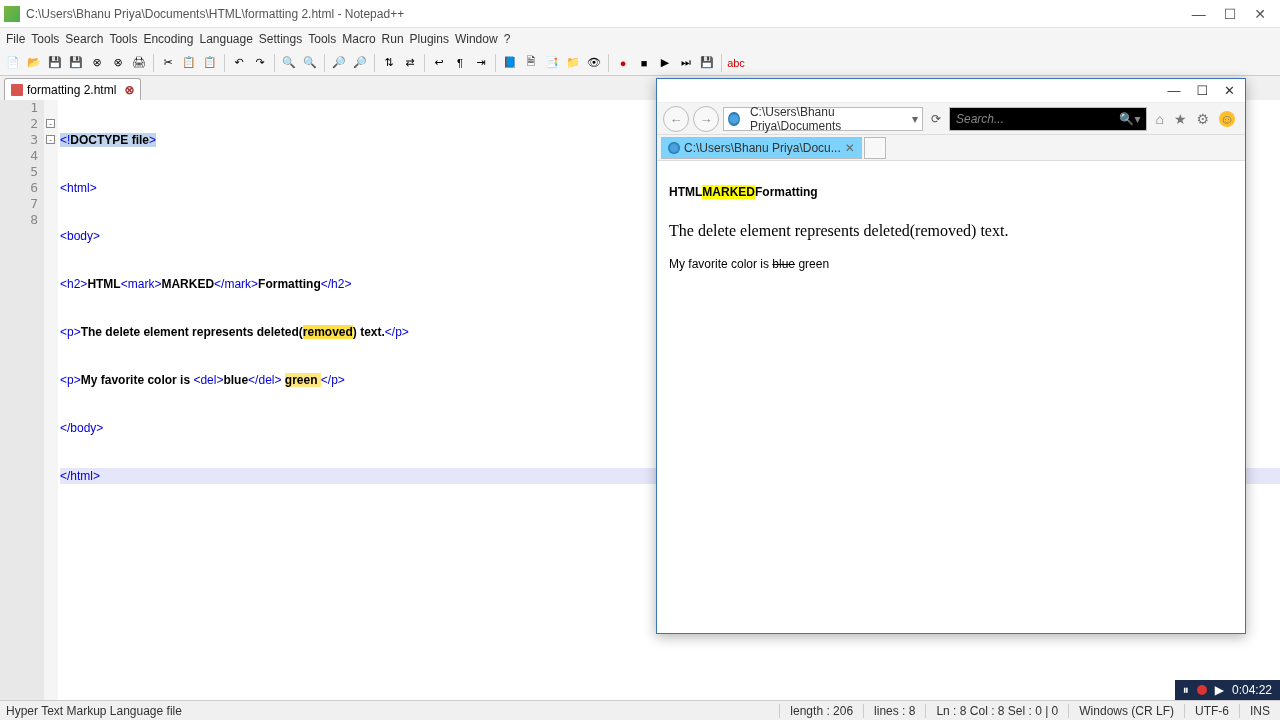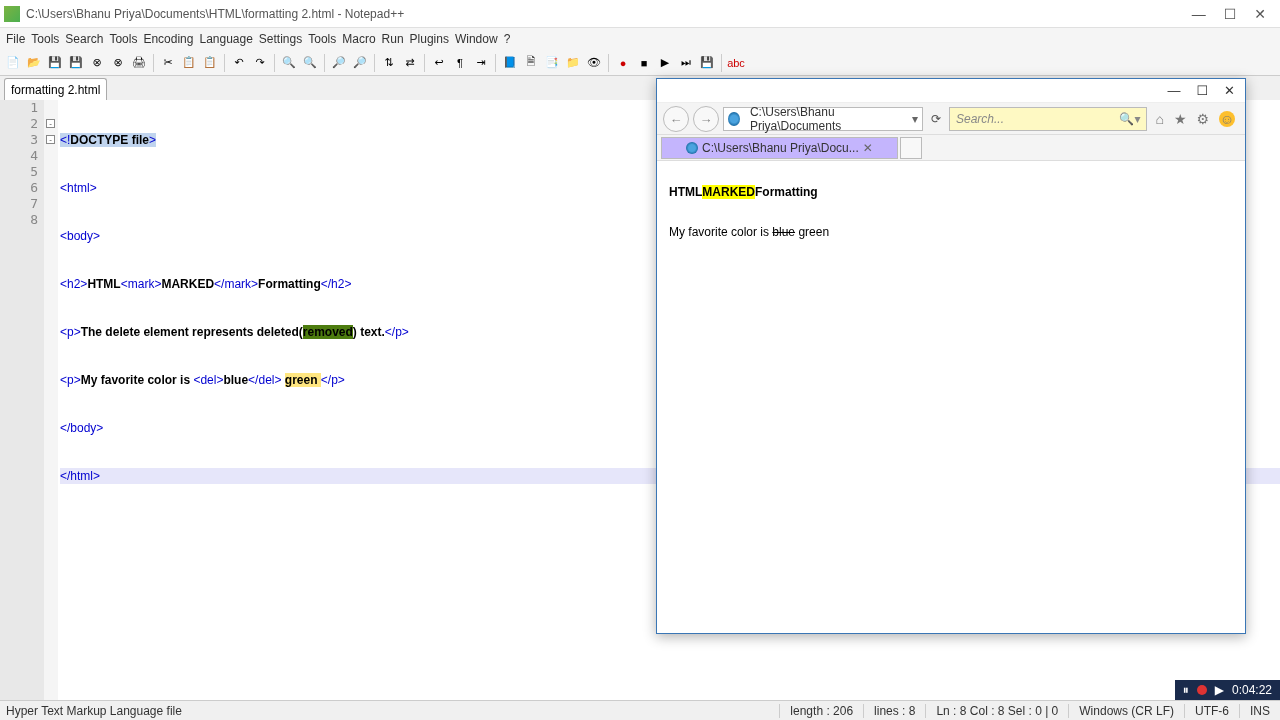--- a/index.html
+++ b/index.html
@@ -16,55 +16,55 @@
 .menubar { height:22px; display:flex; align-items:center; padding:0 6px; gap:6px; color:#333; background:#f5f5f5; }
 .menubar span { cursor:default; }
 
 
 .toolbar { height:26px; background:#f5f5f5; border-bottom:1px solid #ccc; display:flex; align-items:center; padding:0 4px; gap:3px; }
 .tbtn { width:18px; height:18px; border:1px solid transparent; display:flex; align-items:center; justify-content:center; font-size:11px; }
 .sep { width:1px; height:18px; background:#ccc; margin:0 2px; }
 
 
 .tabbar { height:24px; background:#f0f0f0; display:flex; align-items:flex-end; padding:0 4px; }
-.tab { height:22px; background:#fff; border:1px solid #aaa; border-bottom:none; border-radius:3px 3px 0 0; display:flex; align-items:center; padding:0 6px; gap:4px;flex-direction:column; }
+.tab { height:22px; background:#fff; border:1px solid #aaa; border-bottom:none; border-radius:3px 3px 0 0; display:flex; align-items:center; padding:0 6px; gap:4px; }
 .tab .doticon { width:12px; height:12px; background:#d9534f; border-radius:1px; }
 .tab .x { color:#a33; font-weight:bold; margin-left:4px; }
 
 
 .editor-wrap { position:absolute; top:100px; left:0; right:0; bottom:20px; background:#fff; }
 .gutter { position:absolute; left:0; top:0; bottom:0; width:44px; background:#e8e8e8; text-align:right; padding-top:0; }
 .gutter div { color:#888; font-family:Consolas,monospace; font-size:13px; height:16px; line-height:16px; padding-right:6px; }
 .foldcol { position:absolute; left:44px; top:0; bottom:0; width:14px; background:#f5f5f5; }
 .foldcol .fm { position:absolute; left:2px; width:9px; height:9px; border:1px solid #888; background:#fff; font-size:8px; line-height:7px; text-align:center; color:#444; }
 .code { position:absolute; left:60px; right:0; top:0; font-family:Consolas,monospace; font-size:13px; line-height:16px; white-space:pre; }
 .code .ln { height:16px; }
 .t-tag { color:#0000d0; }
 .t-txtb { color:#000; font-weight:bold; }
 .hl-line { background:#e6e6fa; }
 .hl-sel { background:#c0d4ee; }
-.hl-mark1 { background:#4d7c0f; }
+.hl-mark1 { background:#fde047; }
 .hl-mark2 { background:#ffe680; }
 
 
 .browser { position:absolute; left:656px; top:78px; width:590px; height:556px; background:#fff; border:1px solid #3a76b5; box-shadow:0 3px 12px rgba(0,0,0,.3); }
 .browser .bwtitlebar { height:24px; background:#fff; display:flex; justify-content:flex-end; align-items:center; gap:16px; padding:0 10px; border-bottom:1px solid #eee; }
 .browser .bwtitlebar span { color:#333; font-size:13px; }
 .browser .navrow { height:32px; display:flex; align-items:center; padding:0 6px; gap:4px; background:#f4f4f4; border-bottom:1px solid #ddd; }
 .navbtn { width:26px; height:26px; border:1px solid #bbb; border-radius:50%; display:flex; align-items:center; justify-content:center; color:#888; font-size:13px; background:#f8f8f8; }
 .addr { flex:0 0 200px; height:24px; border:1px solid #bbb; background:#fff; display:flex; align-items:center; padding:0 4px; gap:10px; font-size:11px; color:#333; }
 .addr .ie { width:14px; height:14px; background:radial-gradient(circle,#4aa3df 40%,#1e6fa8 70%); border-radius:50%; }
 .refresh { width:18px; color:#555; text-align:center; }
-.search { flex:1; height:24px; border:1px solid #bbb; background:#fef9c3; display:flex; align-items:center; padding:0 6px; color:#888; font-style:italic; }
+.search { flex:1; height:24px; border:1px solid #bbb; background:#000000; display:flex; align-items:center; padding:0 6px; color:#888; font-style:italic; }
 .search span:last-child { margin-left:auto; font-style:normal; }
 .iefav { display:flex; gap:10px; padding:0 4px; }
 .iefav span { font-size:14px; color:#777; }
 .smile { width:16px;height:16px;border-radius:50%;background:#fdbf2d;display:flex;align-items:center;justify-content:center;font-size:10px; }
 .browser .tabrow { height:26px; background:#f4f4f4; display:flex; align-items:center; padding:0 4px; gap:2px; border-bottom:1px solid #ddd; }
-.btab { height:22px; border:1px solid #bbb; background:#c4b5fd; display:flex; align-items:center; padding:0 24px; gap:4px; font-size:11px; color:#333; }
+.btab { height:22px; border:1px solid #bbb; background:#7dd3fc; display:flex; align-items:center; padding:0 6px; gap:4px; font-size:11px; color:#333; }
 .btab .ie { width:12px;height:12px;background:radial-gradient(circle,#4aa3df 40%,#1e6fa8 70%);border-radius:50%; }
 .btab .x { color:#666; }
 .newtab { width:22px; height:22px; border:1px solid #bbb; background:#f8f8f8; }
 .browser .page { padding:14px 12px; font-family:"Times New Roman",serif; }
 .browser .page h2 { font-size:24px; font-weight:bold; margin-bottom:20px; font-family:"Times New Roman",serif; }
 .browser .page h2 .mk { background:#ffff00; }
 .browser .page p { font-size:16px; margin-bottom:14px; font-family:"Times New Roman",serif; }
 .browser .page del { text-decoration:line-through; }
 
 
@@ -214,20 +214,21 @@
   <div class="tabrow">
     <div class="btab">
       <div class="ie"></div>
       <span>C:\Users\Bhanu Priya\Docu...</span>
       <span class="x">✕</span>
     </div>
     <div class="newtab"></div>
   </div>
   <div class="page">
     <h2><span>HTML</span><span class="mk">MARKED</span><span>Formatting</span></h2>
+    <p>The delete element represents deleted(removed) text.</p>
     <p><span>My favorite color is </span><del>blue</del><span> green</span></p>
   </div>
 </div>
 
 <div class="statusbar">
   <div class="sb-l">Hyper Text Markup Language file</div>
   <div class="sb-r">
     <span>length : 206</span>
     <span>lines : 8</span>
     <span>Ln : 8    Col : 8    Sel : 0 | 0</span>

